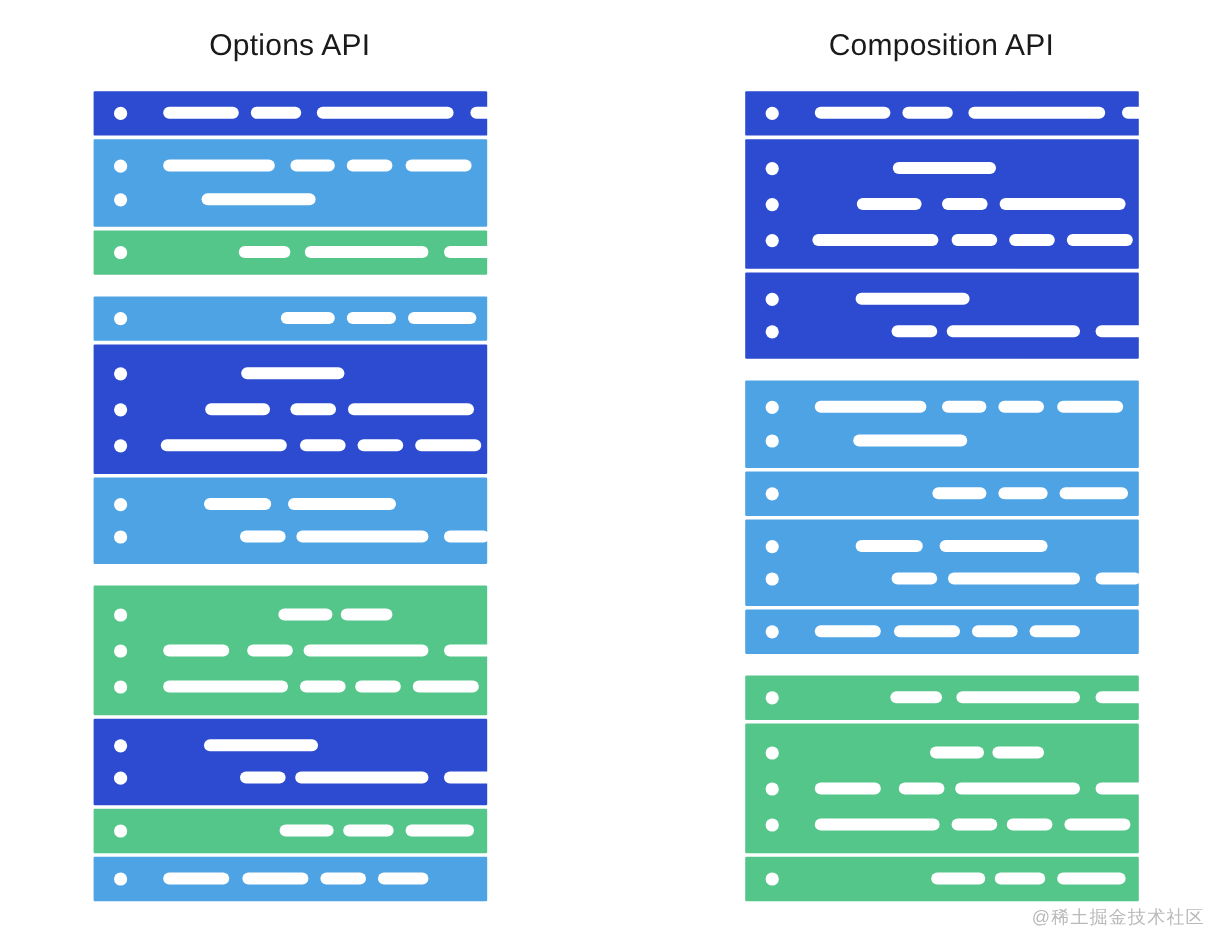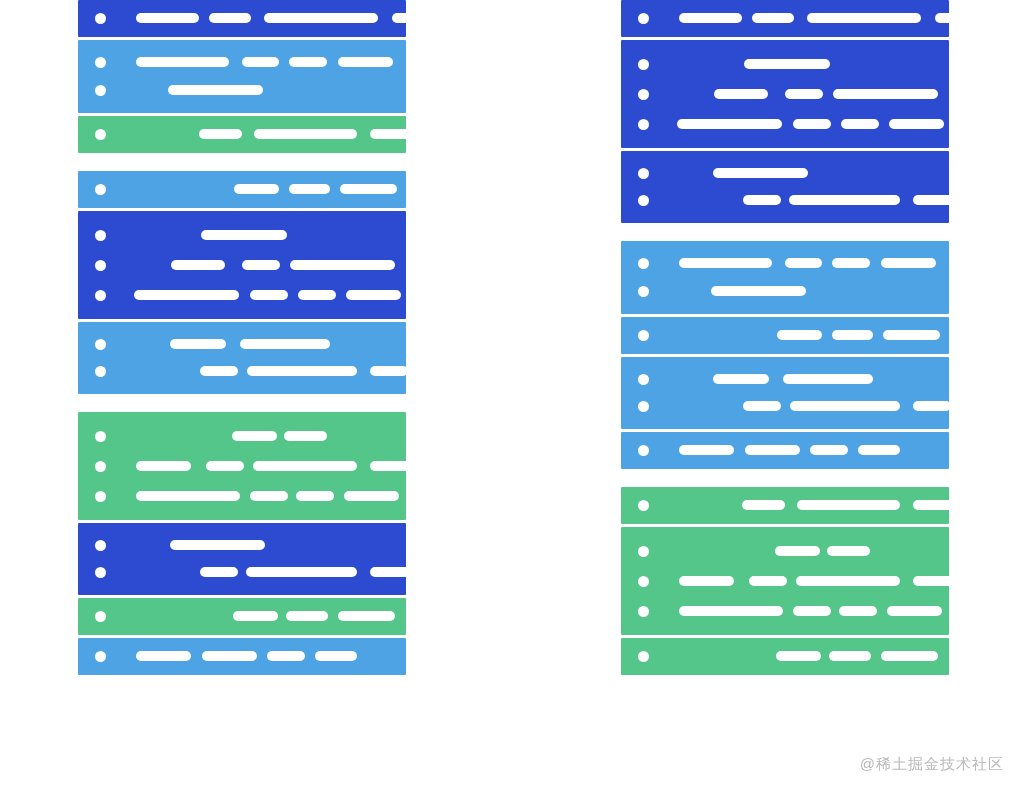--- a/index.html
+++ b/index.html
@@ -105,20 +105,21 @@
     color: #b9b9b9;
     letter-spacing: 1px;
     user-select: none;
   }
 </style>
 </head>
 <body>
 
 <div class="diagram" id="diagram">
     <div class="column">
+      <div class="column-title">Options API</div>
       <div class="groups">
         <div class="group">
           <div class="block c-dark" style="height: 37px;">
             <div class="row">
               <span class="bullet"></span>
               <span class="segments">
                 <span class="seg" style="left: 24px; width: 63px;"></span>
                 <span class="seg" style="left: 97px; width: 42px;"></span>
                 <span class="seg" style="left: 152px; width: 114px;"></span>
                 <span class="seg" style="left: 280px; width: 44px;"></span>
@@ -269,20 +270,21 @@
                 <span class="seg" style="left: 90px; width: 55px;"></span>
                 <span class="seg" style="left: 155px; width: 38px;"></span>
                 <span class="seg" style="left: 203px; width: 42px;"></span>
               </span>
             </div>
           </div>
         </div>
       </div>
     </div>
     <div class="column">
+      <div class="column-title">Composition API</div>
       <div class="groups">
         <div class="group">
           <div class="block c-dark" style="height: 37px;">
             <div class="row">
               <span class="bullet"></span>
               <span class="segments">
                 <span class="seg" style="left: 24px; width: 63px;"></span>
                 <span class="seg" style="left: 97px; width: 42px;"></span>
                 <span class="seg" style="left: 152px; width: 114px;"></span>
                 <span class="seg" style="left: 280px; width: 44px;"></span>

